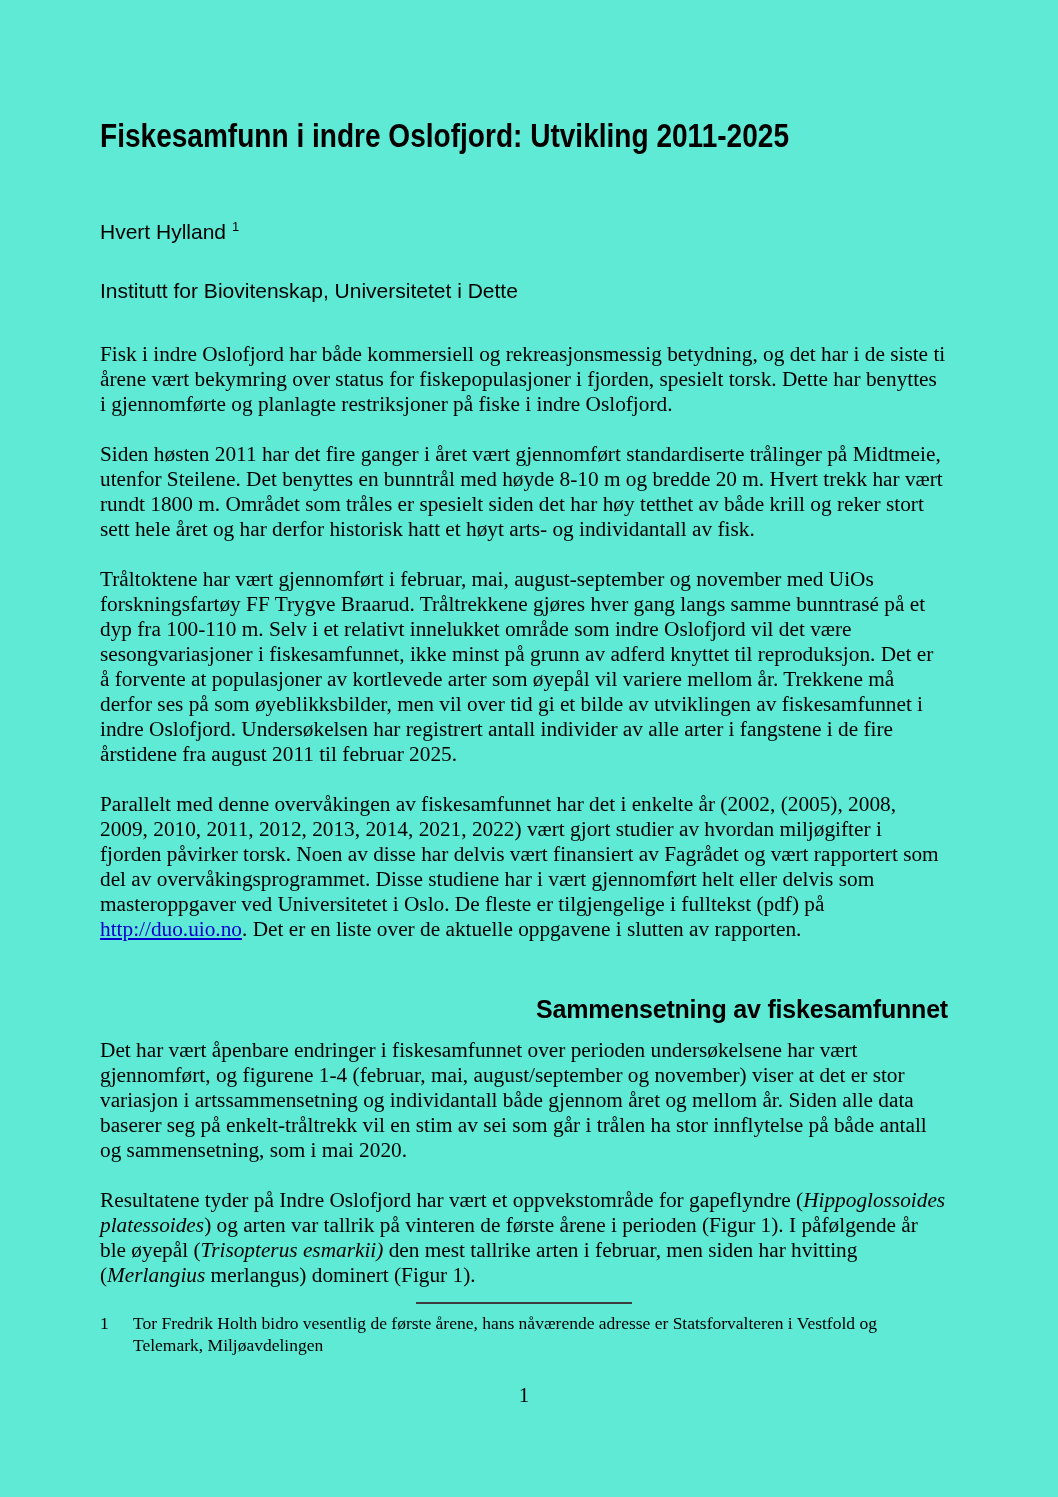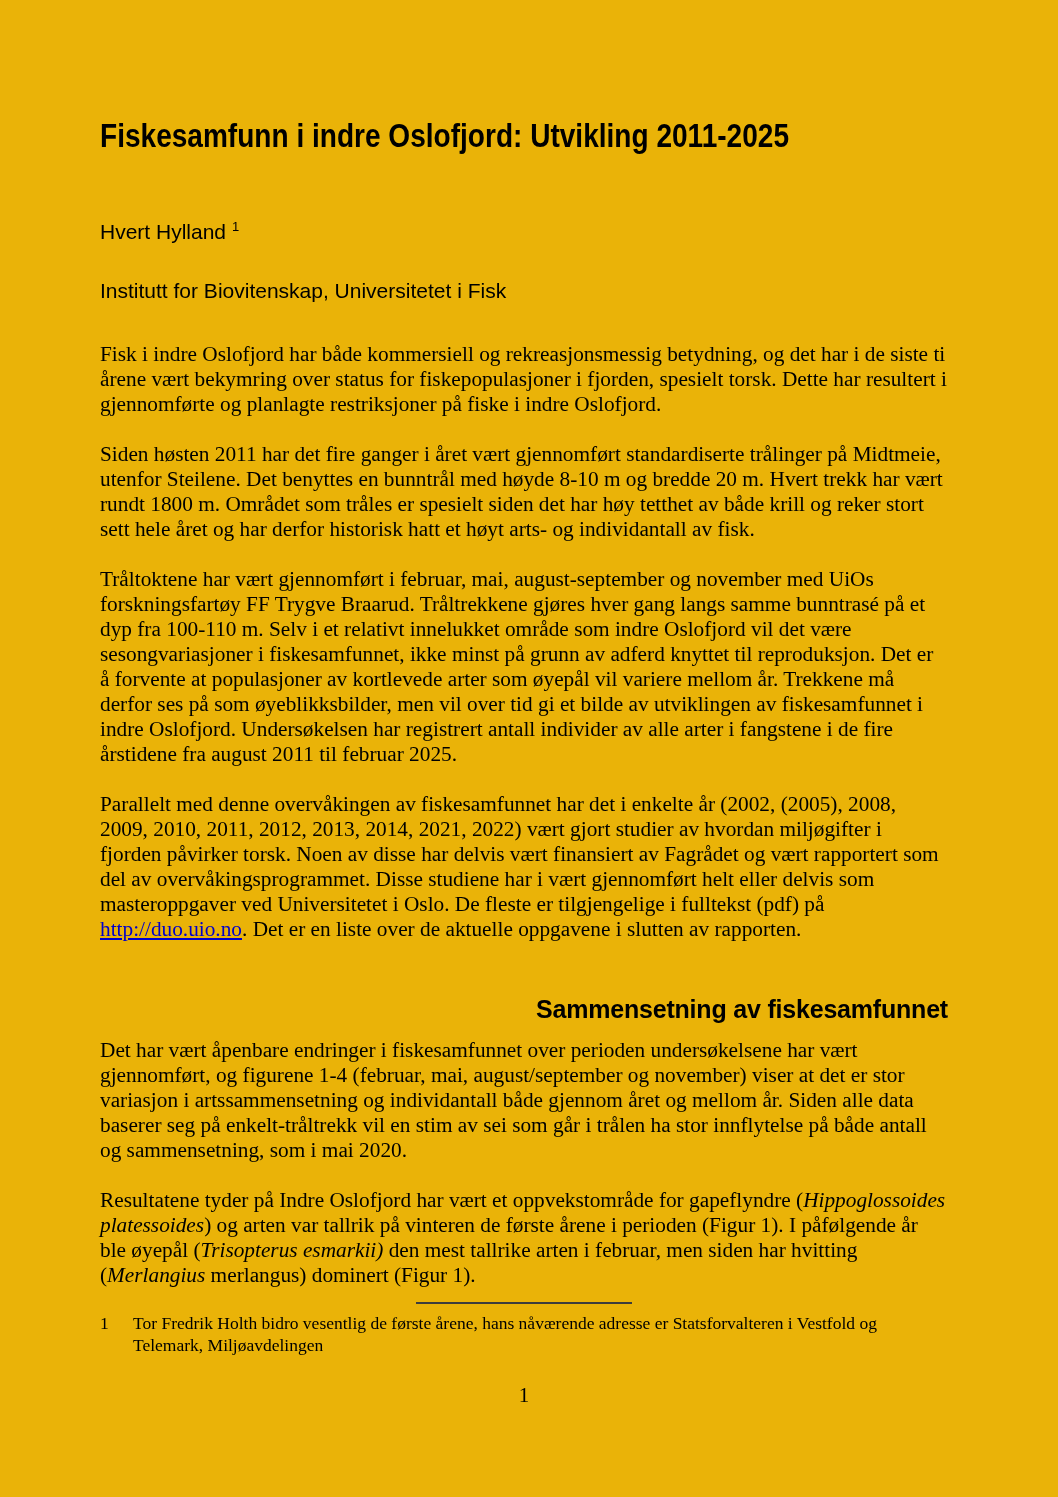--- a/index.html
+++ b/index.html
@@ -6,21 +6,21 @@
   html, body {
     margin: 0;
     padding: 0;
     background: #ffffff;
   }
   .page {
     position: relative;
     width: 1058px;
     height: 1497px;
     box-sizing: border-box;
-    background: #eab308;
+    background: #5eead4;
     color: #000000;
     padding: 0 110px 0 100px;
     overflow: hidden;
     font-family: "Liberation Serif", serif;
   }
   .doc-title {
     margin: 116px 0 0 0;
     font-family: "Liberation Sans", sans-serif;
     font-weight: bold;
     font-size: 33px;
@@ -106,23 +106,23 @@
 </style>
 </head>
 <body>
 
 <div class="page">
 
   <h1 class="doc-title"><span class="condense">Fiskesamfunn i indre Oslofjord: Utvikling 2011-2025</span></h1>
 
   <div class="author-line"><span>Hvert Hylland</span>&nbsp;<sup>1</sup></div>
 
-  <div class="affiliation">Institutt for Biovitenskap, Universitetet i Fisk</div>
+  <div class="affiliation">Institutt for Biovitenskap, Universitetet i Dette</div>
 
-  <p class="body-par first-par">Fisk i indre Oslofjord har både kommersiell og rekreasjonsmessig betydning, og det har i de siste ti årene vært bekymring over status for fiskepopulasjoner i fjorden, spesielt torsk. Dette har resultert i gjennomførte og planlagte restriksjoner på fiske i indre Oslofjord.</p>
+  <p class="body-par first-par">Fisk i indre Oslofjord har både kommersiell og rekreasjonsmessig betydning, og det har i de siste ti årene vært bekymring over status for fiskepopulasjoner i fjorden, spesielt torsk. Dette har benyttes i gjennomførte og planlagte restriksjoner på fiske i indre Oslofjord.</p>
 
   <p class="body-par">Siden høsten 2011 har det fire ganger i året vært gjennomført standardiserte trålinger på Midtmeie, utenfor Steilene. Det benyttes en bunntrål med høyde 8-10 m og bredde 20 m. Hvert trekk har vært rundt 1800 m. Området som tråles er spesielt siden det har høy tetthet av både krill og reker stort sett hele året og har derfor historisk hatt et høyt arts- og individantall av fisk.</p>
 
   <p class="body-par">Tråltoktene har vært gjennomført i februar, mai, august-september og november med UiOs forskningsfartøy FF Trygve Braarud. Tråltrekkene gjøres hver gang langs samme bunntrasé på et dyp fra 100-110 m. Selv i et relativt innelukket område som indre Oslofjord vil det være sesongvariasjoner i fiskesamfunnet, ikke minst på grunn av adferd knyttet til reproduksjon. Det er å forvente at populasjoner av kortlevede arter som øyepål vil variere mellom år. Trekkene må derfor ses på som øyeblikksbilder, men vil over tid gi et bilde av utviklingen av fiskesamfunnet i indre Oslofjord. Undersøkelsen har registrert antall individer av alle arter i fangstene i de fire årstidene fra august 2011 til februar 2025.</p>
 
   <p class="body-par"><span>Parallelt med denne overvåkingen av fiskesamfunnet har det i enkelte år (2002, (2005), 2008, 2009, 2010, 2011, 2012, 2013, 2014, 2021, 2022) vært gjort studier av hvordan miljøgifter i fjorden påvirker torsk. Noen av disse har delvis vært finansiert av Fagrådet og vært rapportert som del av overvåkingsprogrammet. Disse studiene har i vært gjennomført helt eller delvis som masteroppgaver ved Universitetet i Oslo. De fleste er tilgjengelige i fulltekst (pdf) på </span><a href="#" class="doc-link">http://duo.uio.no</a><span>. Det er en liste over de aktuelle oppgavene i slutten av rapporten.</span></p>
 
   <h2 class="section-heading">Sammensetning av fiskesamfunnet</h2>
 
   <p class="body-par after-heading">Det har vært åpenbare endringer i fiskesamfunnet over perioden undersøkelsene har vært gjennomført, og figurene 1-4 (februar, mai, august/september og november) viser at det er stor variasjon i artssammensetning og individantall både gjennom året og mellom år. Siden alle data baserer seg på enkelt-tråltrekk vil en stim av sei som går i trålen ha stor innflytelse på både antall og sammensetning, som i mai 2020.</p>

